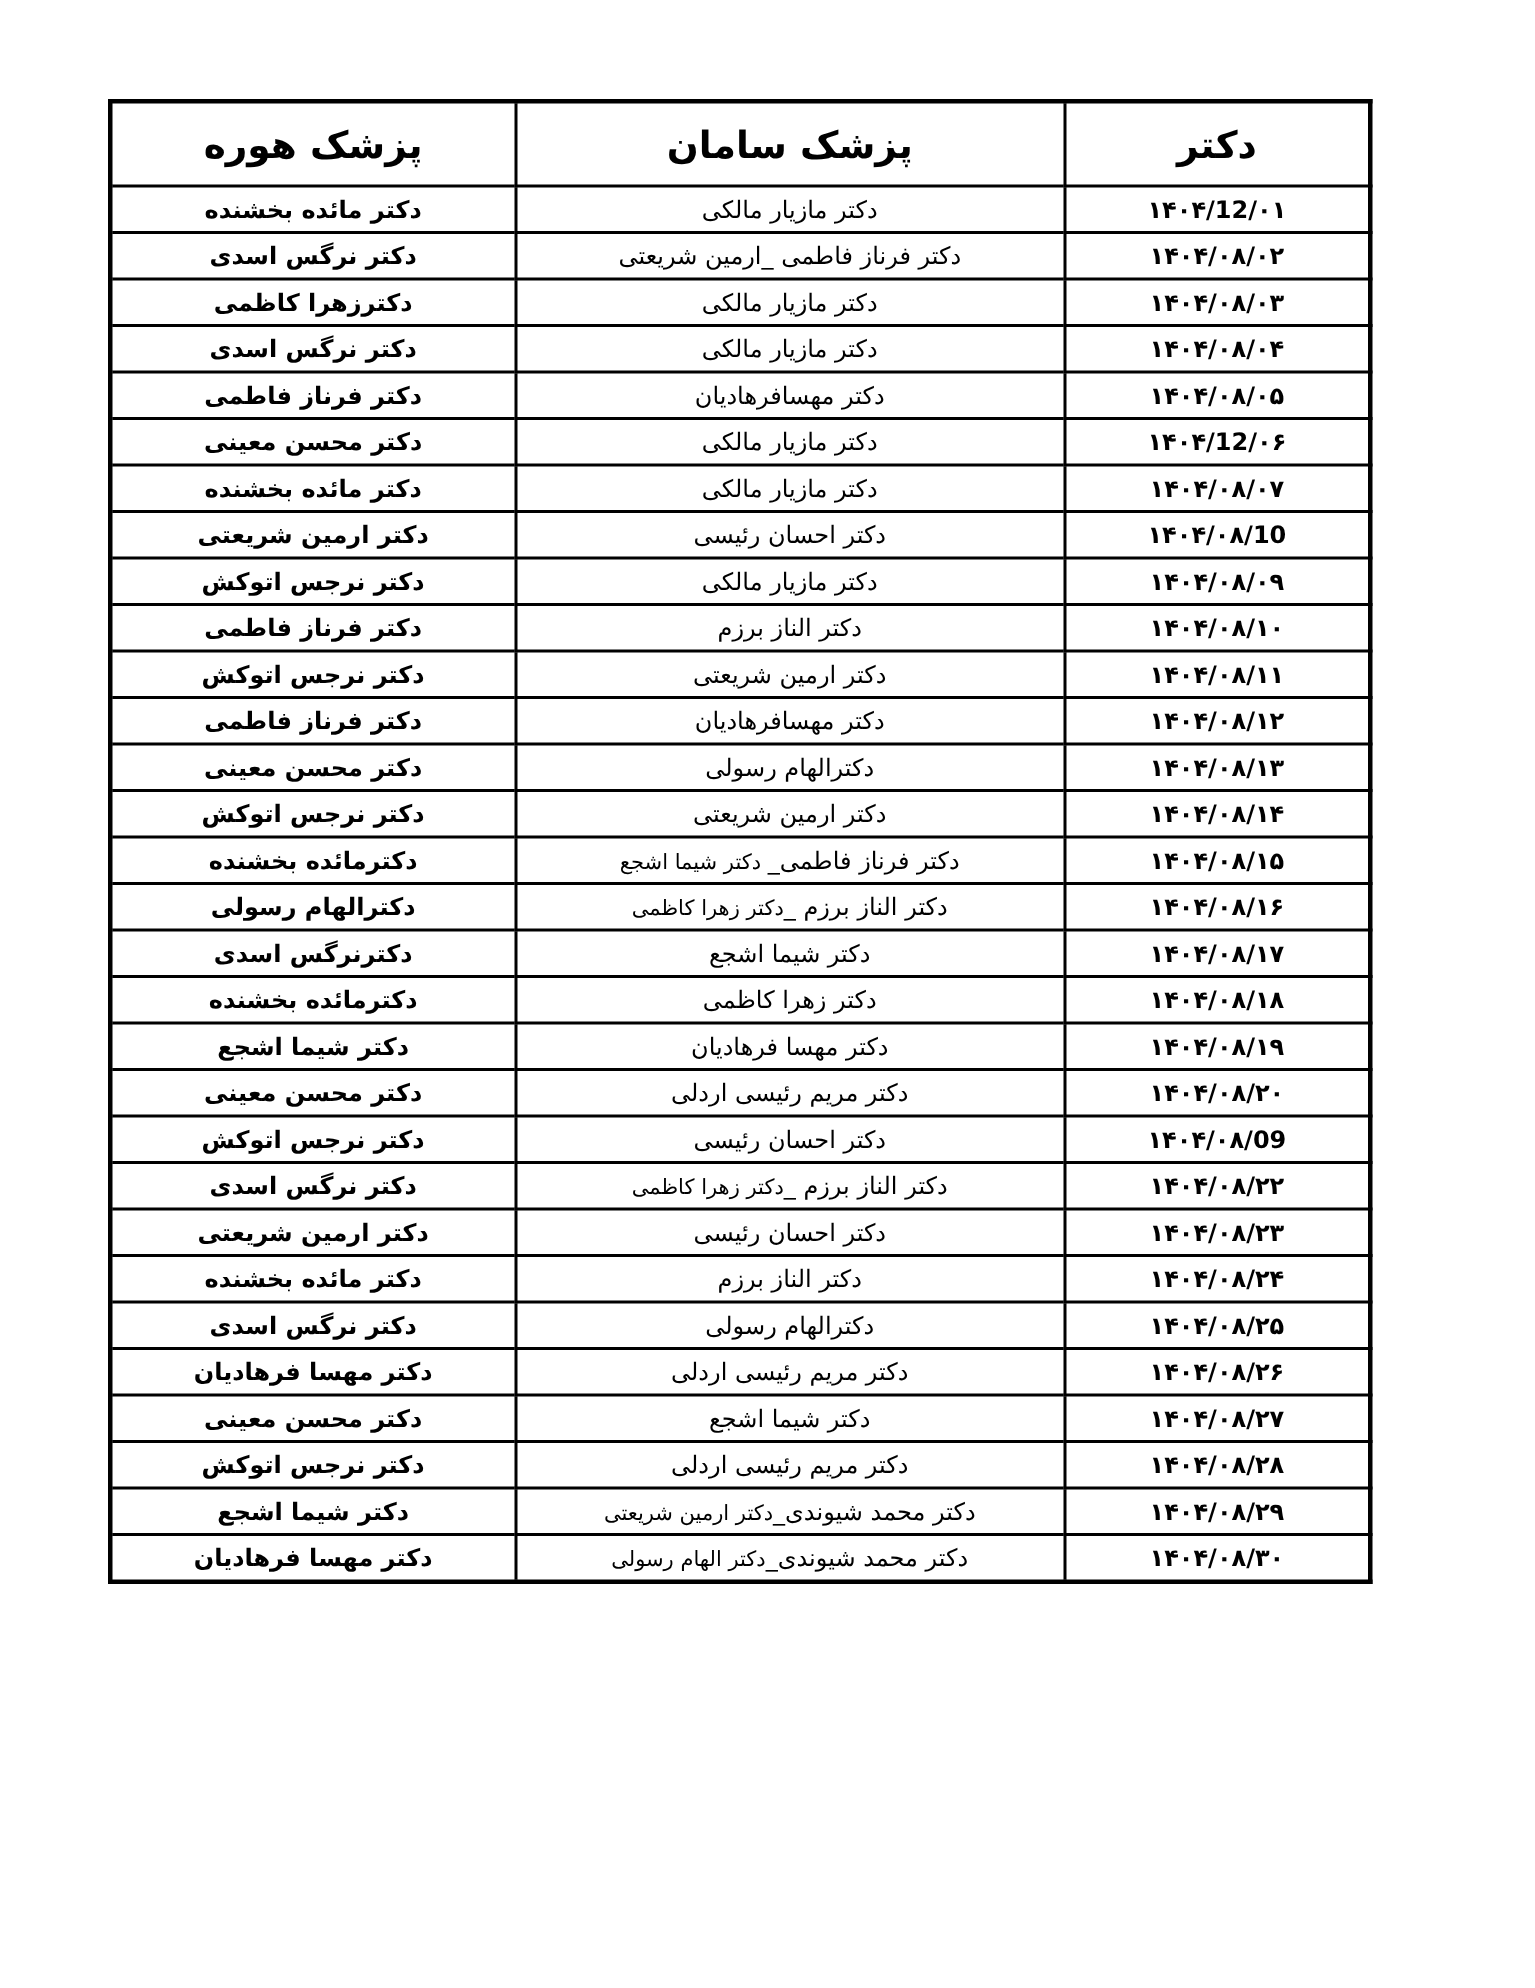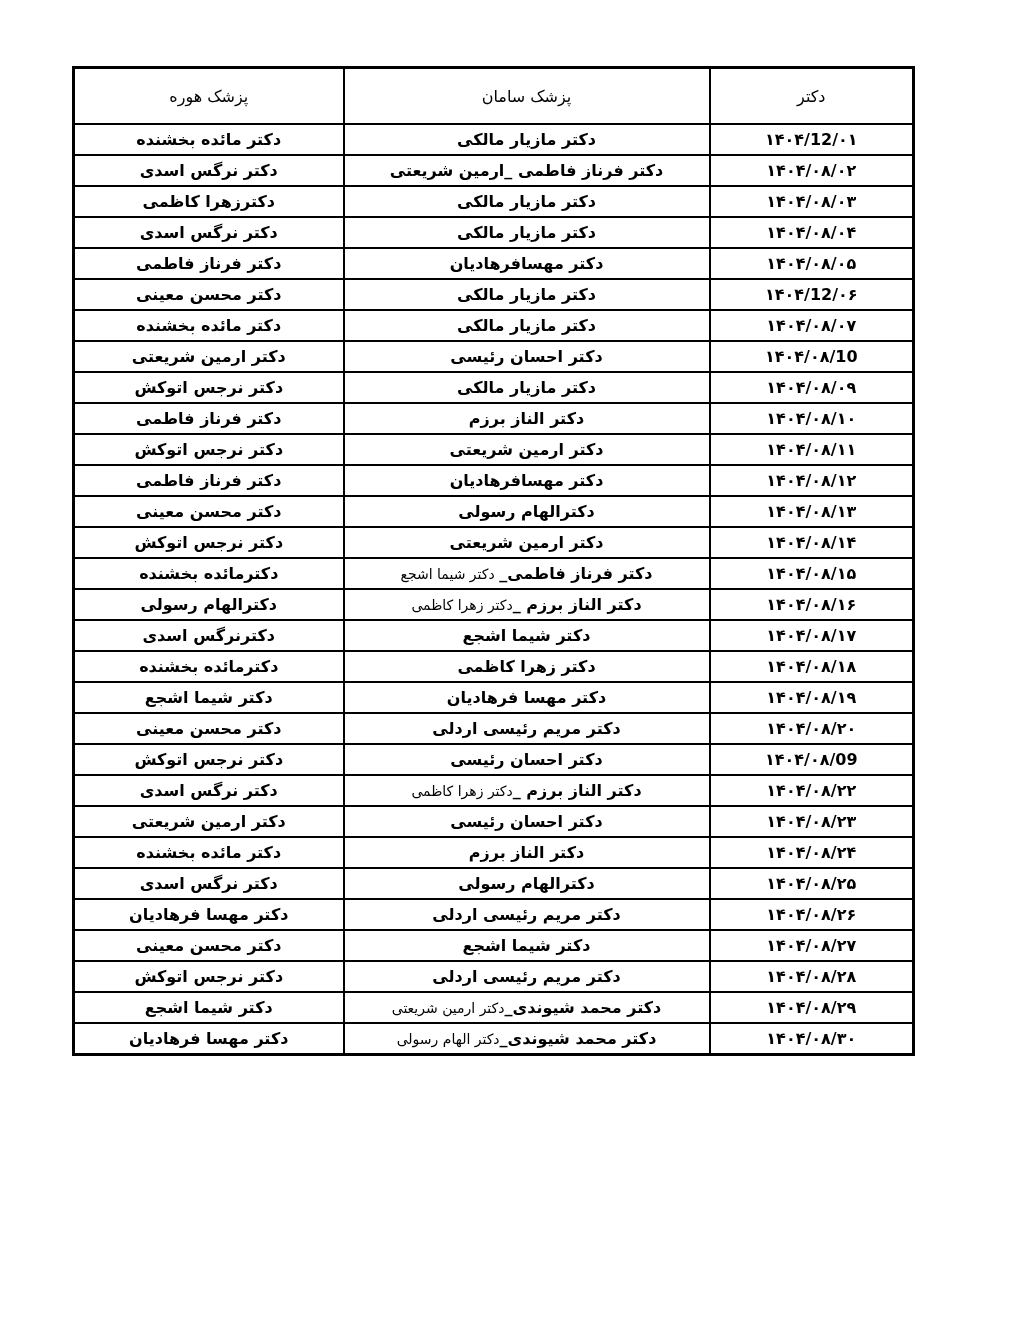--- a/index.html
+++ b/index.html
@@ -34,33 +34,33 @@
     border: 2px solid #000;
     text-align: center;
     vertical-align: middle;
     color: #000;
     padding: 0 6px;
     overflow: hidden;
     white-space: nowrap;
   }
   thead th {
     height: 54px;
-    font-size: 16px;
-    font-weight: 400;
+    font-size: 25px;
+    font-weight: 700;
   }
   tbody td {
     height: 29px;
     font-size: 16px;
     font-weight: 700;
   }
   td.date-cell {
     font-size: 16px;
     letter-spacing: 0.5px;
   }
-  .nm { font-weight: 700; }
+  .nm { font-weight: 400; }
   .nm-extra {
     font-weight: 400;
     font-size: 14px;
   }
 </style>
 </head>
 <body>
 
 <div class="page">
   <div class="table-wrap">

